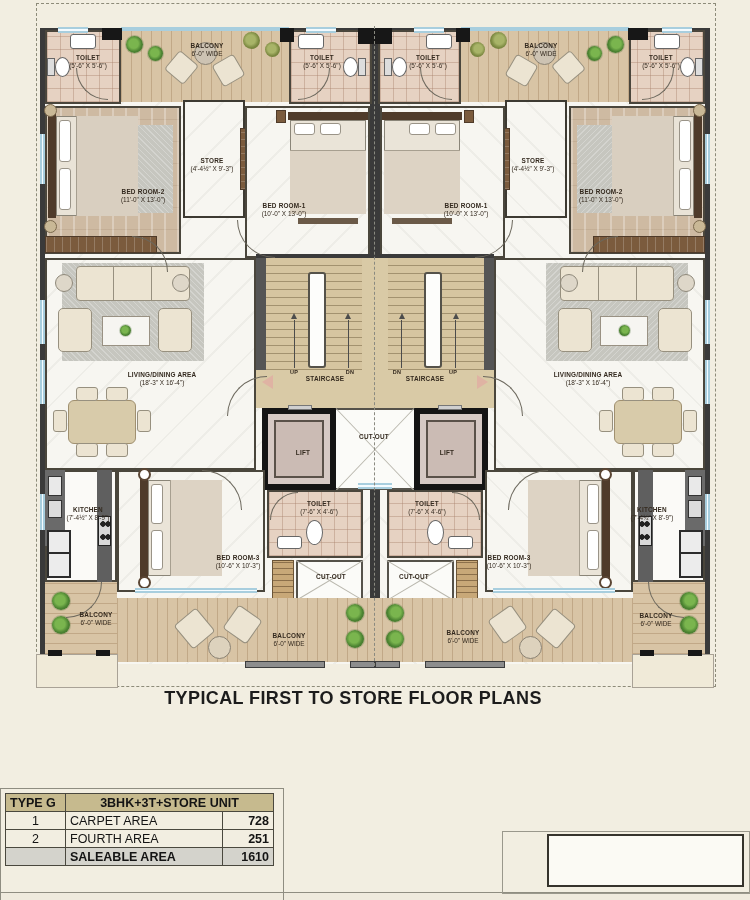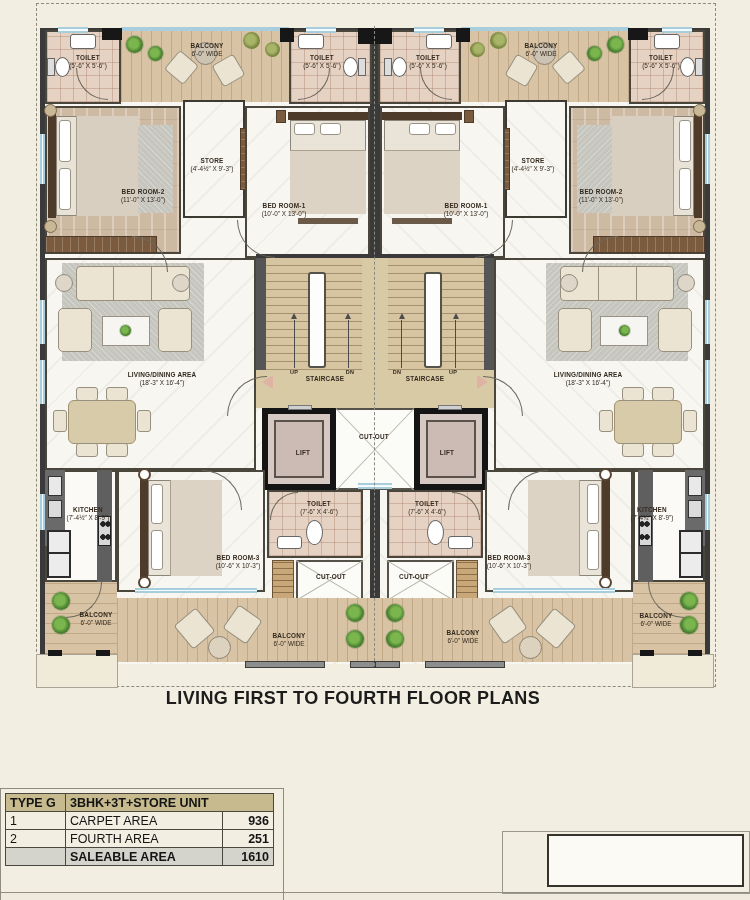--- a/index.html
+++ b/index.html
@@ -39,21 +39,21 @@
   .lbl{position:absolute;transform:translate(-50%,-50%);text-align:center;color:#33291e;white-space:nowrap;line-height:1.2;}
   .lbl .t{font-weight:700;letter-spacing:.2px;}
   .lbl .d{font-weight:400;}
   
   .title{position:absolute;left:0;top:688px;width:706px;text-align:center;font-size:18px;font-weight:700;color:#1c1c1c;letter-spacing:.4px;z-index:20;}
   .tbl-outer{position:absolute;left:0;top:788px;width:282px;height:114px;border:1.5px solid #8f8d81;z-index:20;}
   table.areas{position:absolute;left:5px;top:793px;width:269px;border-collapse:collapse;z-index:21;font-size:12.5px;color:#141414;}
   table.areas td{border:1px solid #4a483e;padding:1px 4px;height:18px;box-sizing:border-box;}
   table.areas .hdr{background:#c6ba8e;font-weight:700;}
   table.areas .num{text-align:right;font-weight:600;}
-  table.areas .ctr{}
+  table.areas .ctr{text-align:center;}
   table.areas .foot{background:#d4d3cc;font-weight:700;}
   .typebox-outer{position:absolute;left:502px;top:831px;width:246px;height:61px;border:1px solid #9a988c;z-index:20;}
   .typebox{position:absolute;left:547px;top:834px;width:197px;height:53px;background:#fbfaf4;border:2px solid #35332c;box-sizing:border-box;padding:3px 8px;z-index:21;}
   .typebox .l1{font-size:18px;font-weight:700;color:#111;}
   .typebox .l2{font-size:16.5px;font-weight:500;color:#111;letter-spacing:.2px;}
   .bottom-strip{position:absolute;left:0;top:892px;width:750px;height:8px;border-top:1.5px solid #8f8d81;background:#efeadd;z-index:19;}
   .centerline{position:absolute;left:374px;top:26px;width:0;height:640px;border-left:1px dashed #8a8a80;z-index:12;}
 </style>
 </head>
 <body>
@@ -485,33 +485,33 @@
     <div class="lbl" style="left: 463px; top: 637px; font-size: 6.4px;">
       <div class="t">BALCONY</div>
       <div class="d">6'-0" WIDE</div>
     </div>
     <div class="lbl" style="left: 656px; top: 620px; font-size: 6.4px;">
       <div class="t">BALCONY</div>
       <div class="d">6'-0" WIDE</div>
     </div>
   </div>
 
-<div class="title">LIVING FIRST TO FOURTH FLOOR PLANS</div>
+<div class="title">TYPICAL FIRST TO STORE FLOOR PLANS</div>
 
 <div class="tbl-outer"></div>
 <table class="areas">
   <tbody>
       <tr>
     <td class="hdr" style="width:60px;">TYPE G</td>
     <td class="hdr ctr" colspan="2">3BHK+3T+STORE UNIT</td>
   </tr>
   <tr>
     <td class="ctr">1</td>
     <td>CARPET AREA</td>
-    <td class="num">936</td>
+    <td class="num">728</td>
   </tr>
   <tr>
     <td class="ctr">2</td>
     <td>FOURTH AREA</td>
     <td class="num">251</td>
   </tr>
   <tr>
     <td class="foot"></td>
     <td class="foot">SALEABLE AREA</td>
     <td class="foot num">1610</td>

